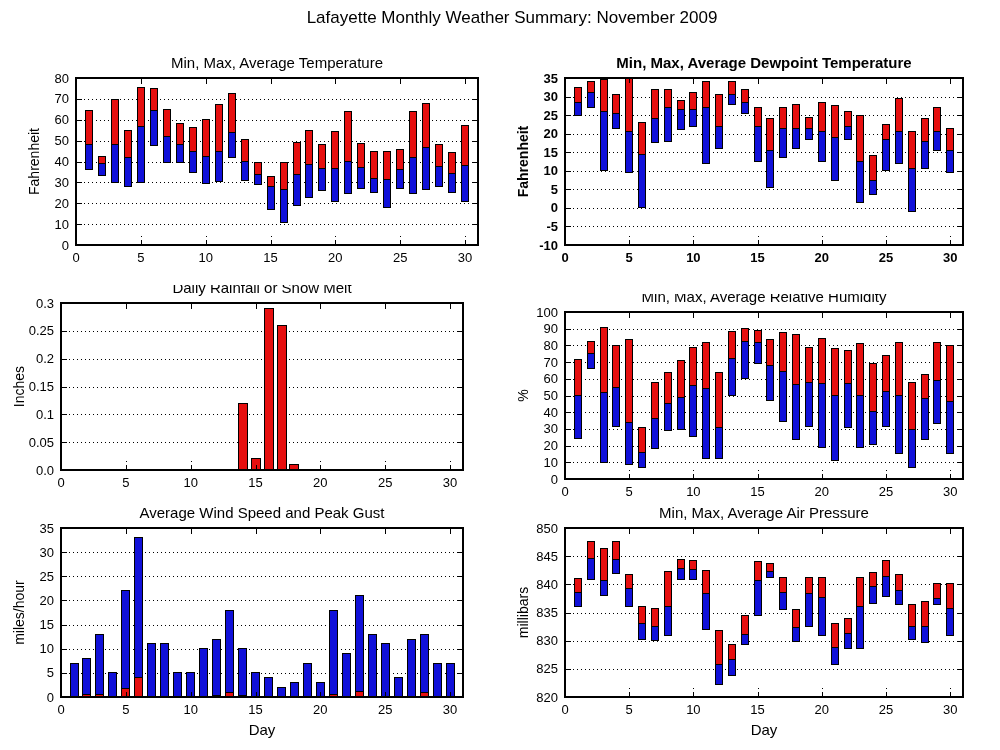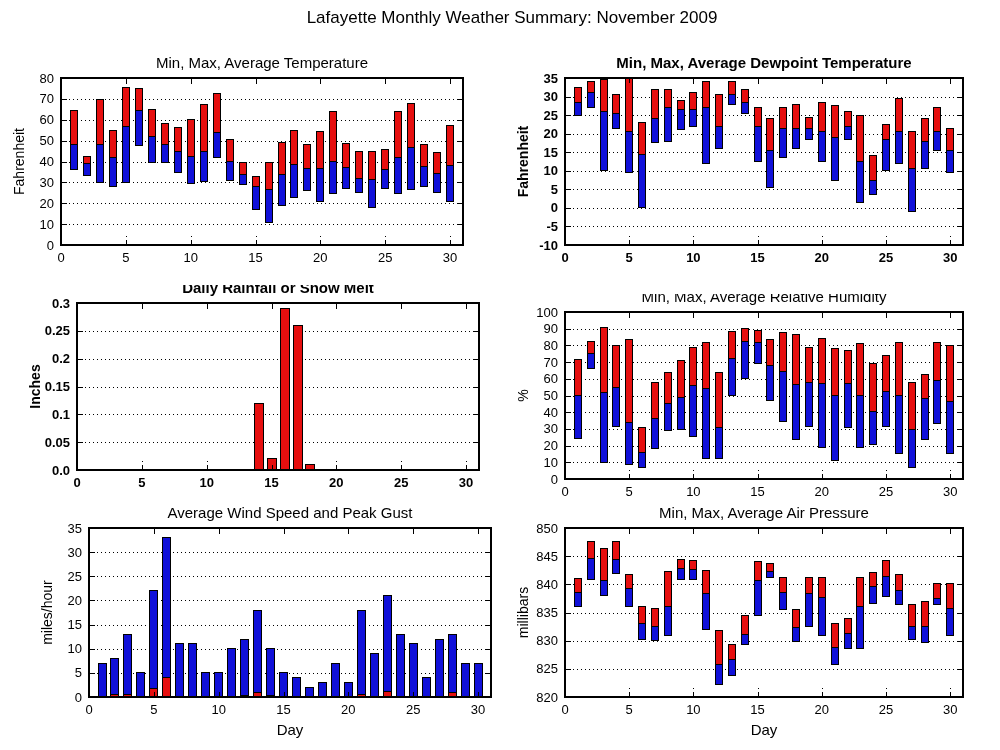--- a/index.html
+++ b/index.html
@@ -1,25 +1,25 @@
 <!DOCTYPE html>
 <html><head>
 <meta charset="utf-8">
 <style>
   html,body{margin:0;padding:0;background:#fff;}
   .page{position:relative;width:1000px;height:750px;background:#ffffff;
         font-family:"Liberation Sans",sans-serif;overflow:hidden;}
   .main-title{position:absolute;top:8px;left:0;width:1000px;padding-left:24px;
               box-sizing:border-box;text-align:center;font-size:17px;color:#000;}
   .chart{position:absolute;}
-  #chart-0{left:0;top:45px;width:500px;height:240px;}
+  #chart-0{left:15px;top:45px;width:500px;height:240px;}
   #chart-1{left:500px;top:45px;width:500px;height:240px;font-weight:bold;}
-  #chart-2{left:16px;top:285px;width:500px;height:220px;font-weight:bold;}
+  #chart-2{left:0;top:285px;width:500px;height:220px;}
   #chart-3{left:500px;top:294px;width:500px;height:220px;}
-  #chart-4{left:0;top:505px;width:500px;height:245px;margin-left:28px;}
+  #chart-4{left:0;top:505px;width:500px;height:245px;}
   #chart-5{left:500px;top:505px;width:500px;height:245px;}
   svg text{fill:#000;}
 </style>
 </head>
 <body>
 
 <div class="page">
   <div class="main-title">Lafayette Monthly Weather Summary: November 2009</div>
   <div class="chart" id="chart-0"><svg width="500" height="240" viewBox="0 0 500 240">
         <g stroke="#000000" stroke-width="1" stroke-dasharray="1 3" shape-rendering="crispEdges">

